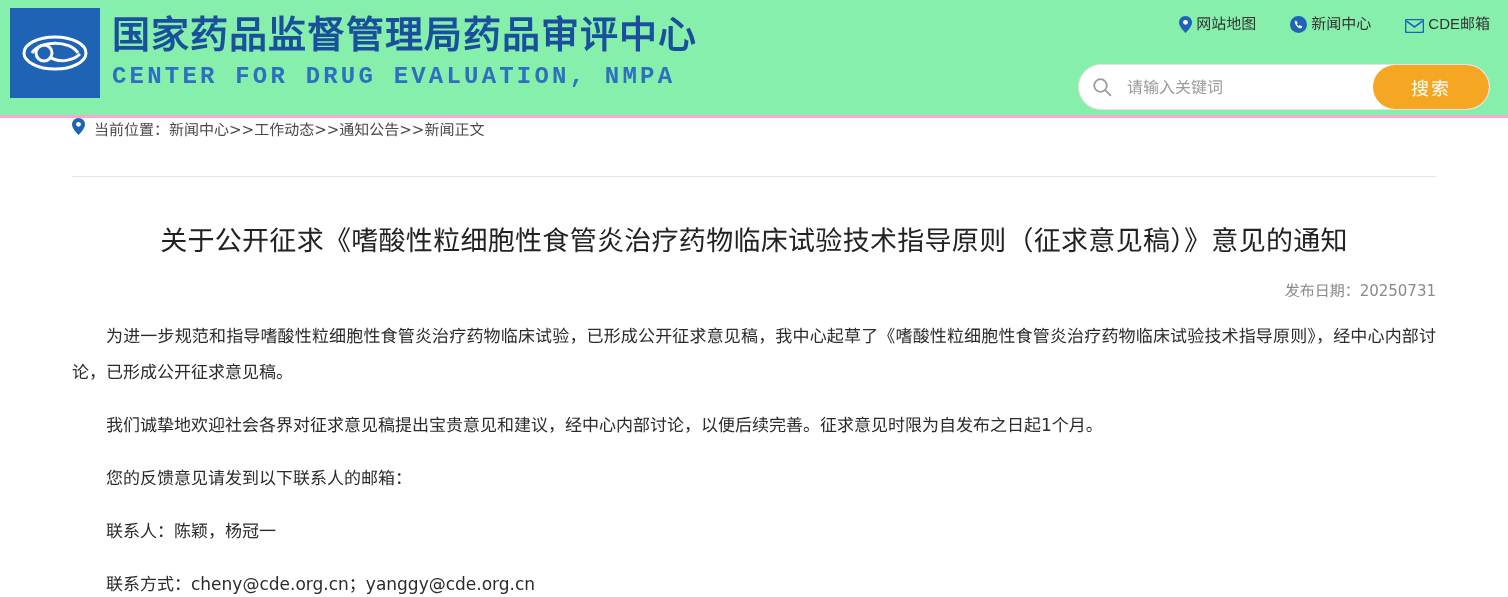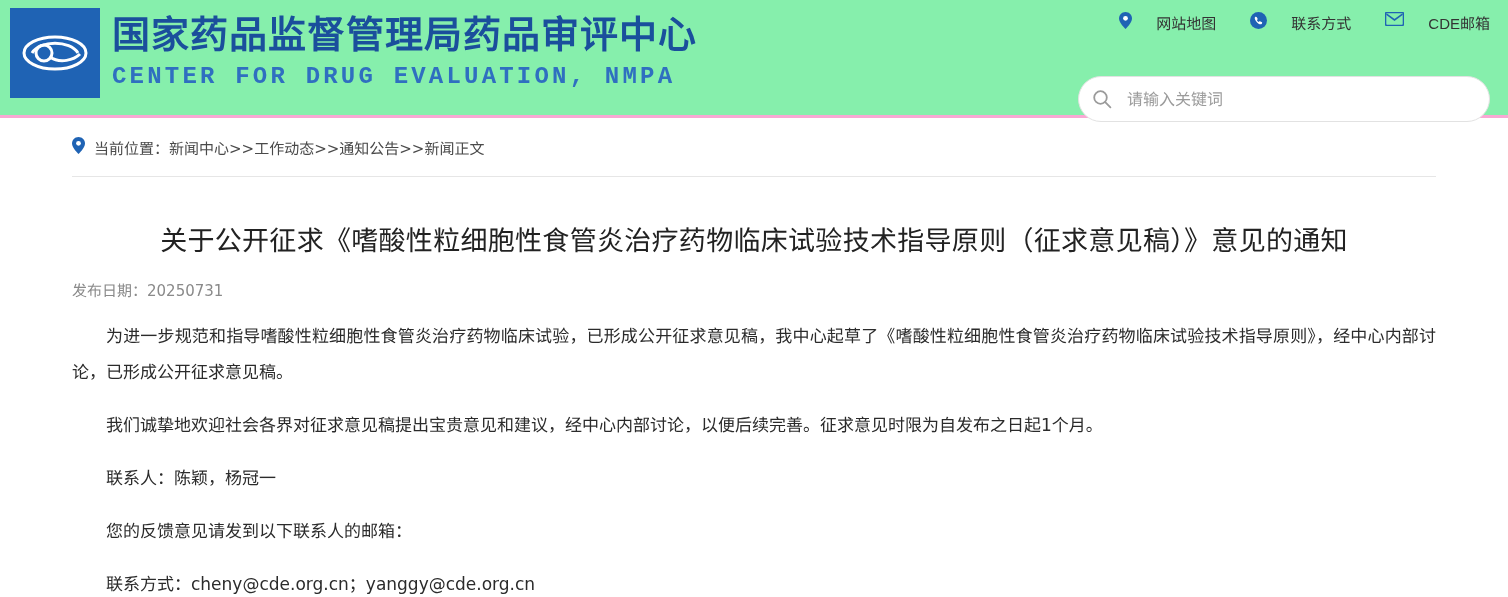--- a/index.html
+++ b/index.html
@@ -65,41 +65,40 @@
     right: 18px;
     top: 12px;
     display: flex;
     align-items: center;
     gap: 34px;
     font-size: 15px;
     color: #333;
   }
   .top-link {
     display: flex;
-    align-items: flex-start;
-    gap: 24px;
+    align-items: flex-end;
+    gap: 4px;
     white-space: nowrap;
     cursor: pointer;
   }
   .top-link .ic { display: flex; align-items: center; }
 
   .search-wrap {
     position: absolute;
     right: 18px;
     top: 64px;
     display: flex;
     align-items: center;
     width: 412px;
     height: 46px;
     border: 1px solid #e2e2e2;
     border-radius: 23px;
     background: #fff;
     box-sizing: border-box;
     overflow: hidden;
-    margin-top: 12px;
   }
   .search-icon {
     width: 46px;
     display: flex;
     align-items: center;
     justify-content: center;
     flex: none;
   }
   .search-input {
     flex: 1 1 auto;
@@ -127,21 +126,21 @@
   }
 
   
   .content {
     position: relative;
     padding: 0 72px;
     box-sizing: border-box;
   }
   .crumb-row {
     display: flex;
-    align-items: center;
+    align-items: flex-start;
     gap: 9px;
     height: 58px;
     border-bottom: 1px solid #e6e6e6;
     font-size: 15px;
     color: #4a4a4a;
     font-family: "DejaVu Sans", "Liberation Sans", sans-serif;
   }
   .crumb-text { white-space: nowrap; }
 
   
@@ -149,21 +148,21 @@
   .art-title {
     font-family: "DejaVu Sans", "Liberation Sans", sans-serif;
     font-size: 27px;
     font-weight: normal;
     color: #222;
     text-align: center;
     line-height: 40px;
     letter-spacing: 0.3px;
   }
   .art-date {
-    text-align: left;
+    text-align: right;
     font-size: 15px;
     color: #8a8a8a;
     margin-top: 16px;
     font-family: "DejaVu Sans", "Liberation Sans", sans-serif;
   }
   .art-body {
     margin-top: 18px;
     font-family: "DejaVu Sans", "Liberation Sans", sans-serif;
     font-size: 17px;
     line-height: 36px;
@@ -206,21 +205,21 @@
       <span>网站地图</span>
     </div>
 
     <div class="top-link">
       <span class="ic">
         <svg width="17" height="17" viewBox="0 0 17 17">
           <circle cx="8.5" cy="8.5" r="8.5" fill="#1f63b4"></circle>
           <path d="M5 5.2c.6-.7 1.4-.6 1.8.1l.7 1.2c.3.5.2.9-.2 1.2l-.4.3c.3.9 1.1 1.7 2 2l.3-.4c.3-.4.7-.5 1.2-.2l1.2.7c.7.4.8 1.2.1 1.8-1 .9-2.6.5-4.3-1.2S4.1 6.2 5 5.2Z" fill="#ffffff"></path>
         </svg>
       </span>
-      <span>联系方式</span>
+      <span>新闻中心</span>
     </div>
 
     <div class="top-link">
       <span class="ic">
         <svg width="19" height="14" viewBox="0 0 19 14">
           <rect x="0.5" y="0.5" width="18" height="13" rx="1.5" fill="none" stroke="#1f63b4" stroke-width="1.6"></rect>
           <path d="M1.5 2.2 L9.5 8 L17.5 2.2" fill="none" stroke="#1f63b4" stroke-width="1.6"></path>
         </svg>
       </span>
       <span>CDE邮箱</span>
@@ -229,20 +228,21 @@
   </div>
 
   <div class="search-wrap">
     <span class="search-icon">
       <svg width="20" height="20" viewBox="0 0 20 20">
         <circle cx="8.5" cy="8.5" r="6.3" fill="none" stroke="#9b9b9b" stroke-width="1.8"></circle>
         <line x1="13.2" y1="13.2" x2="18.4" y2="18.4" stroke="#9b9b9b" stroke-width="1.8" stroke-linecap="round"></line>
       </svg>
     </span>
     <input class="search-input" type="text" placeholder="请输入关键词" style="">
+    <button class="search-btn">搜索</button>
   </div>
 
 </div>
 
 <div class="content">
 
   <div class="crumb-row">
     <span>
       <svg width="13" height="17" viewBox="0 0 13 17">
         <path d="M6.5 0C2.9 0 0 2.9 0 6.5C0 11 6.5 17 6.5 17S13 11 13 6.5C13 2.9 10.1 0 6.5 0Z" fill="#1f63b4"></path>
@@ -255,20 +255,20 @@
   <div class="article">
     <h1 class="art-title">关于公开征求《嗜酸性粒细胞性食管炎治疗药物临床试验技术指导原则（征求意见稿）》意见的通知</h1>
 
     <div class="art-date">
       <span>发布日期：</span><span>20250731</span>
     </div>
 
     <div class="art-body">
       <p class="p-indent">为进一步规范和指导嗜酸性粒细胞性食管炎治疗药物临床试验，已形成公开征求意见稿，我中心起草了《嗜酸性粒细胞性食管炎治疗药物临床试验技术指导原则》，经中心内部讨论，已形成公开征求意见稿。</p>
       <p class="p-indent">我们诚挚地欢迎社会各界对征求意见稿提出宝贵意见和建议，经中心内部讨论，以便后续完善。征求意见时限为自发布之日起1个月。</p>
+      <p class="p-plain">您的反馈意见请发到以下联系人的邮箱：</p>
       <p class="p-plain">联系人：陈颖，杨冠一</p>
-      <p class="p-plain">您的反馈意见请发到以下联系人的邮箱：</p>
       <p class="p-plain">联系方式：cheny@cde.org.cn；yanggy@cde.org.cn</p>
 
     </div>
   </div>
 
 </div>
 
 </body></html>

